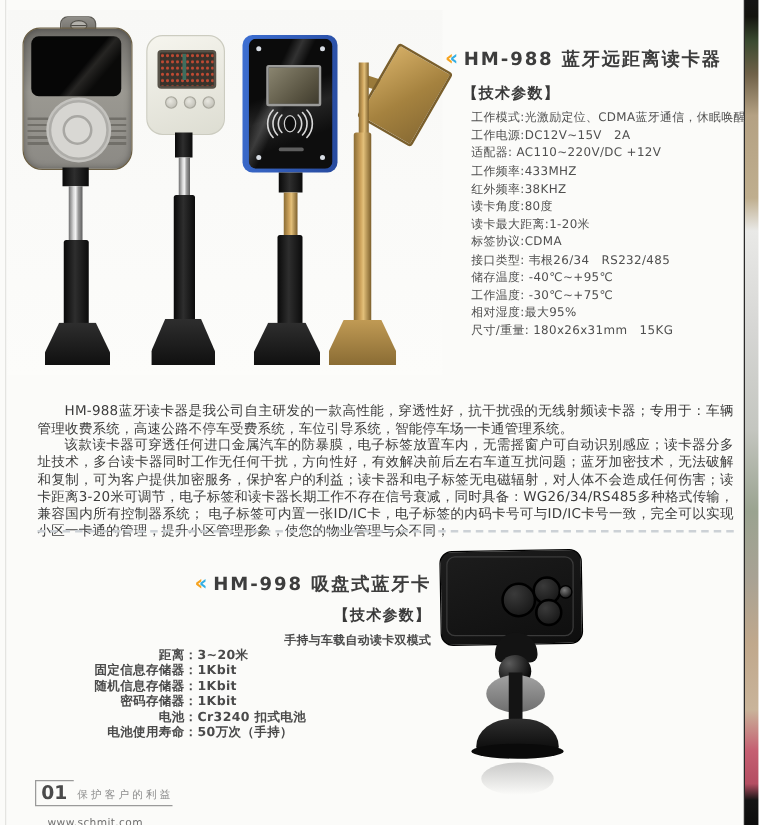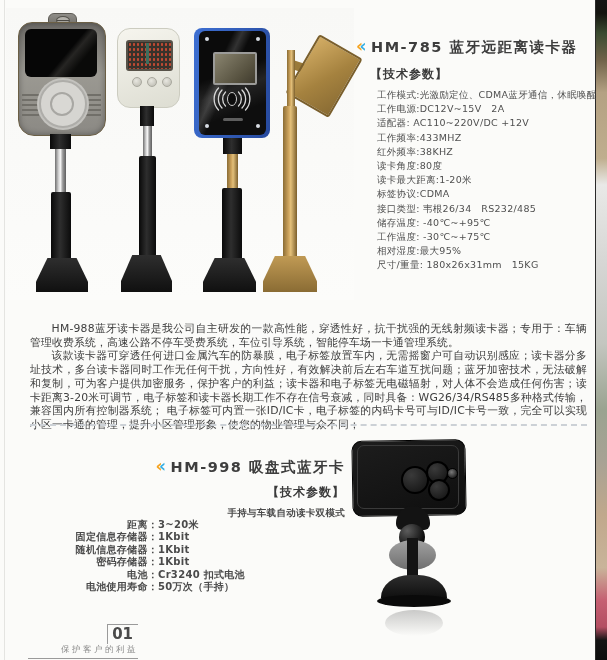--- a/index.html
+++ b/index.html
@@ -144,21 +144,21 @@
   .dashed-sep { position:absolute; left:30px; top:424px; width:557px; border-top:2px dashed #ccd1d6; }
 
   .sec2 { position:absolute; left:60px; top:458px; width:285px;text-align:right; }
   .sec2 .specs-heading { margin:7px 0 5px 12px; }
   .sec2 .spec-rows { margin-left:8px;font-weight:bold; }
   .mode-line { font-size:9.5px; color:#4a4a4a; line-height:13px; letter-spacing:0.3px; }
   .spec-row { display:flex; font-size:10px; color:#4a4a4a; line-height:12.4px; letter-spacing:0.3px; }
   .spec-row .lbl { width:90px; flex-shrink:0; }
 
   .footer { position:absolute; left:28px; top:624px; }
-  .f-top { display:flex; align-items:flex-end;flex-direction:column; }
+  .f-top { display:flex; align-items:flex-end; }
   .pn { display:inline-block; font-size:15px; font-weight:bold; color:#4a4a4a;
         border-left:1px solid #9a9a9a; border-top:1px solid #9a9a9a;
         padding:1px 5px 1px 4px; line-height:17px; }
   .brand { font-size:8.5px; color:#8c8c8c; letter-spacing:2.5px; margin-left:3px; padding-bottom:2px; white-space:nowrap; }
   .site-line { border-top:1px solid #9a9a9a; width:100px; padding:1px 0 0 10px; }
   .site { font-size:8.5px; color:#6f6f6f; letter-spacing:0.3px; }
 </style>
 </head>
 <body>
 
@@ -216,21 +216,21 @@
 
     <div class="abs d4-arm"></div>
     <div class="abs d4-plate"></div>
     <div class="abs gold d4-pole-top"></div>
     <div class="abs gold d4-pole-main"></div>
     <div class="abs trap d4-base"></div>
   </div>
 
   <div class="sec1">
     <div class="sec-title">
-      <span class="chev orange">‹</span><span class="chev blue">‹</span><span>HM-785 蓝牙远距离读卡器</span>
+      <span class="chev orange">‹</span><span class="chev blue">‹</span><span>HM-988 蓝牙远距离读卡器</span>
     </div>
     <div class="specs-heading">【技术参数】</div>
     <div class="specs-list">
       <div class="spec-line">工作模式:光激励定位、CDMA蓝牙通信，休眠唤醒</div>
       <div class="spec-line">工作电源:DC12V~15V　2A</div>
       <div class="spec-line">适配器: AC110~220V/DC +12V</div>
       <div class="spec-line">工作频率:433MHZ</div>
       <div class="spec-line">红外频率:38KHZ</div>
       <div class="spec-line">读卡角度:80度</div>
       <div class="spec-line">读卡最大距离:1-20米</div>

